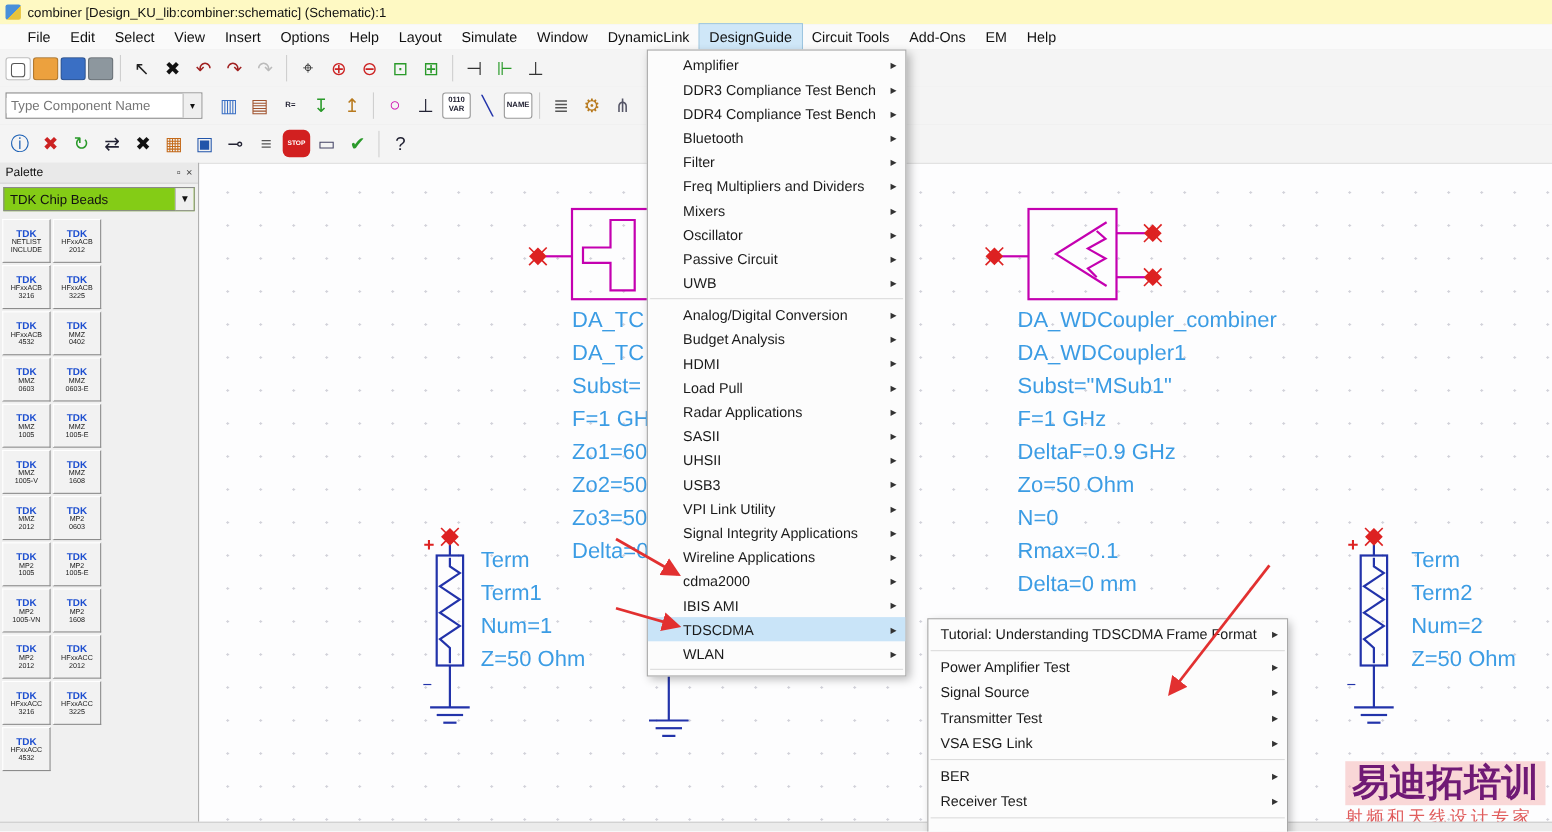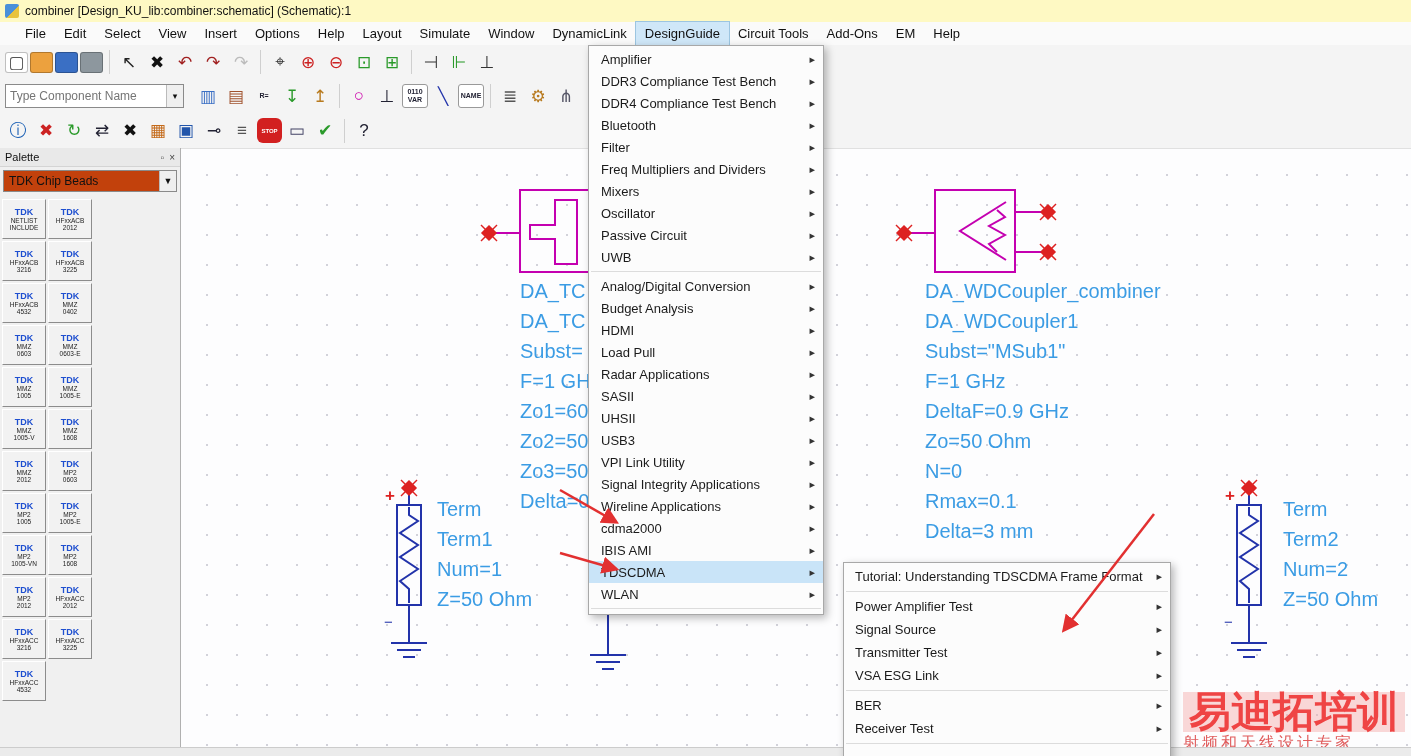--- a/index.html
+++ b/index.html
@@ -7,21 +7,21 @@
        font-family:"Liberation Sans",sans-serif;color:#111;}
   
   .canvas-bg{position:absolute;inset:0;z-index:0;background-color:#fdfdfe;
     background-image:radial-gradient(#d2d2da 1px,transparent 1.3px);
     background-size:30px 30px;background-position:12px 10px;}
   .schematic-layer{position:absolute;left:0;top:0;z-index:1;}
   .slabel{position:absolute;z-index:2;color:#3b9ce4;}
   .slabel .line{font-size:20px;line-height:30px;white-space:nowrap;}
   
   .watermark{position:absolute;right:6px;bottom:2px;z-index:5;text-align:left;}
-  .wm1{display:inline-block;font-size:42px;font-weight:bold;color:#ef4444;
+  .wm1{display:inline-block;font-size:34px;font-weight:bold;color:#701a75;
        background:rgba(243,168,168,.45);padding:1px 6px;line-height:38px;}
   .wm2{font-size:16px;color:#e05c5c;letter-spacing:3px;margin-top:1px;}
   
   .titlebar{position:absolute;left:0;top:0;right:0;height:22px;background:#fef9c3;
     border-bottom:1px solid #e6e6e6;display:flex;align-items:center;gap:6px;
     padding-left:5px;font-size:12px;z-index:10;}
   .app-ico{width:14px;height:14px;border-radius:2px;flex:0 0 auto;
     background:linear-gradient(135deg,#4a90d9 55%,#e8c33d 55%);}
   .menubar{position:absolute;left:0;top:22px;right:0;height:23px;background:#fafafa;
     border-bottom:1px solid #ececec;display:flex;align-items:stretch;padding-left:16px;
@@ -45,36 +45,36 @@
     font-family:"Liberation Sans",sans-serif;}
   .combo-arrow{width:16px;height:100%;display:flex;align-items:center;justify-content:center;
     border-left:1px solid #bbb;font-size:9px;background:#efefef;}
   
   .palette{position:absolute;left:0;top:148px;bottom:8px;width:180px;background:#f0f0f0;
     border-right:1px solid #b0b0b0;z-index:10;}
   .pal-header{height:18px;display:flex;align-items:center;padding:0 5px;font-size:11px;
     background:#e9e9e9;border-bottom:1px solid #d4d4d4;}
   .pal-header .spacer{flex:1;}
   .pal-hicon{font-size:10px;margin-left:5px;color:#444;}
-  .pal-combo{margin:3px;height:20px;border:1px solid #8a8a8a;background:#c2410c;display:flex;
+  .pal-combo{margin:3px;height:20px;border:1px solid #8a8a8a;background:#84cc16;display:flex;
     align-items:center;font-size:12px;padding-left:5px;}
   .pal-combo .val{flex:1;white-space:nowrap;overflow:hidden;}
   .pal-grid{display:grid;grid-template-columns:44px 44px;gap:2px;padding:4px 2px;}
   .pal-item{height:38px;background:#f2f2f2;border:1px solid;border-color:#ffffff #8c8c8c #8c8c8c #ffffff;
     display:flex;flex-direction:column;align-items:center;justify-content:center;overflow:hidden;}
   .pal-logo{color:#1e4fd0;font-weight:bold;font-size:9px;line-height:10px;}
   .pal-label{font-size:6.5px;line-height:7px;color:#222;text-align:center;white-space:pre-line;}
   .bottombar{position:absolute;left:0;right:0;bottom:0;height:8px;background:#ebebeb;
     border-top:1px solid #cccccc;z-index:11;}
   
   .menu-popup{position:absolute;background:#fcfcfc;border:1px solid #a8a8a8;
     box-shadow:3px 3px 8px rgba(0,0,0,.28);padding:2px 0;z-index:20;}
   #dg-menu{left:588px;top:45px;width:234px;}
   #td-menu{left:843px;top:562px;width:326px;z-index:21;height:200px;overflow:hidden;}
-  .menu-row{height:22px;display:flex;align-items:center;padding:0 8px 0 12px;font-size:13px;
+  .menu-row{height:22px;display:flex;align-items:center;padding:0 8px 0 32px;font-size:13px;
     color:#1b1b1b;white-space:nowrap;}
   #td-menu .menu-row{height:23px;padding-left:11px;}
   .menu-row .arrow{margin-left:auto;font-size:11px;color:#333;padding-left:8px;}
   .menu-row.hl{background:#c9e4f8;}
   .menu-sep{height:1px;background:#dcdcdc;margin:3px 2px;}
   
   .arrows{position:absolute;left:0;top:0;z-index:30;pointer-events:none;}
 </style>
 </head>
 <body>
@@ -163,21 +163,21 @@
   </div>
 <div class="slabel" style="left:925px;top:276px">
     <div class="line">DA_WDCoupler_combiner</div>
     <div class="line">DA_WDCoupler1</div>
     <div class="line">Subst="MSub1"</div>
     <div class="line">F=1 GHz</div>
     <div class="line">DeltaF=0.9 GHz</div>
     <div class="line">Zo=50 Ohm</div>
     <div class="line">N=0</div>
     <div class="line">Rmax=0.1</div>
-    <div class="line">Delta=3 mm</div>
+    <div class="line">Delta=0 mm</div>
   </div>
 <div class="slabel" style="left:437px;top:494px">
     <div class="line">Term</div>
     <div class="line">Term1</div>
     <div class="line">Num=1</div>
     <div class="line">Z=50 Ohm</div>
   </div>
 <div class="slabel" style="left:1283px;top:494px">
     <div class="line">Term</div>
     <div class="line">Term2</div>

